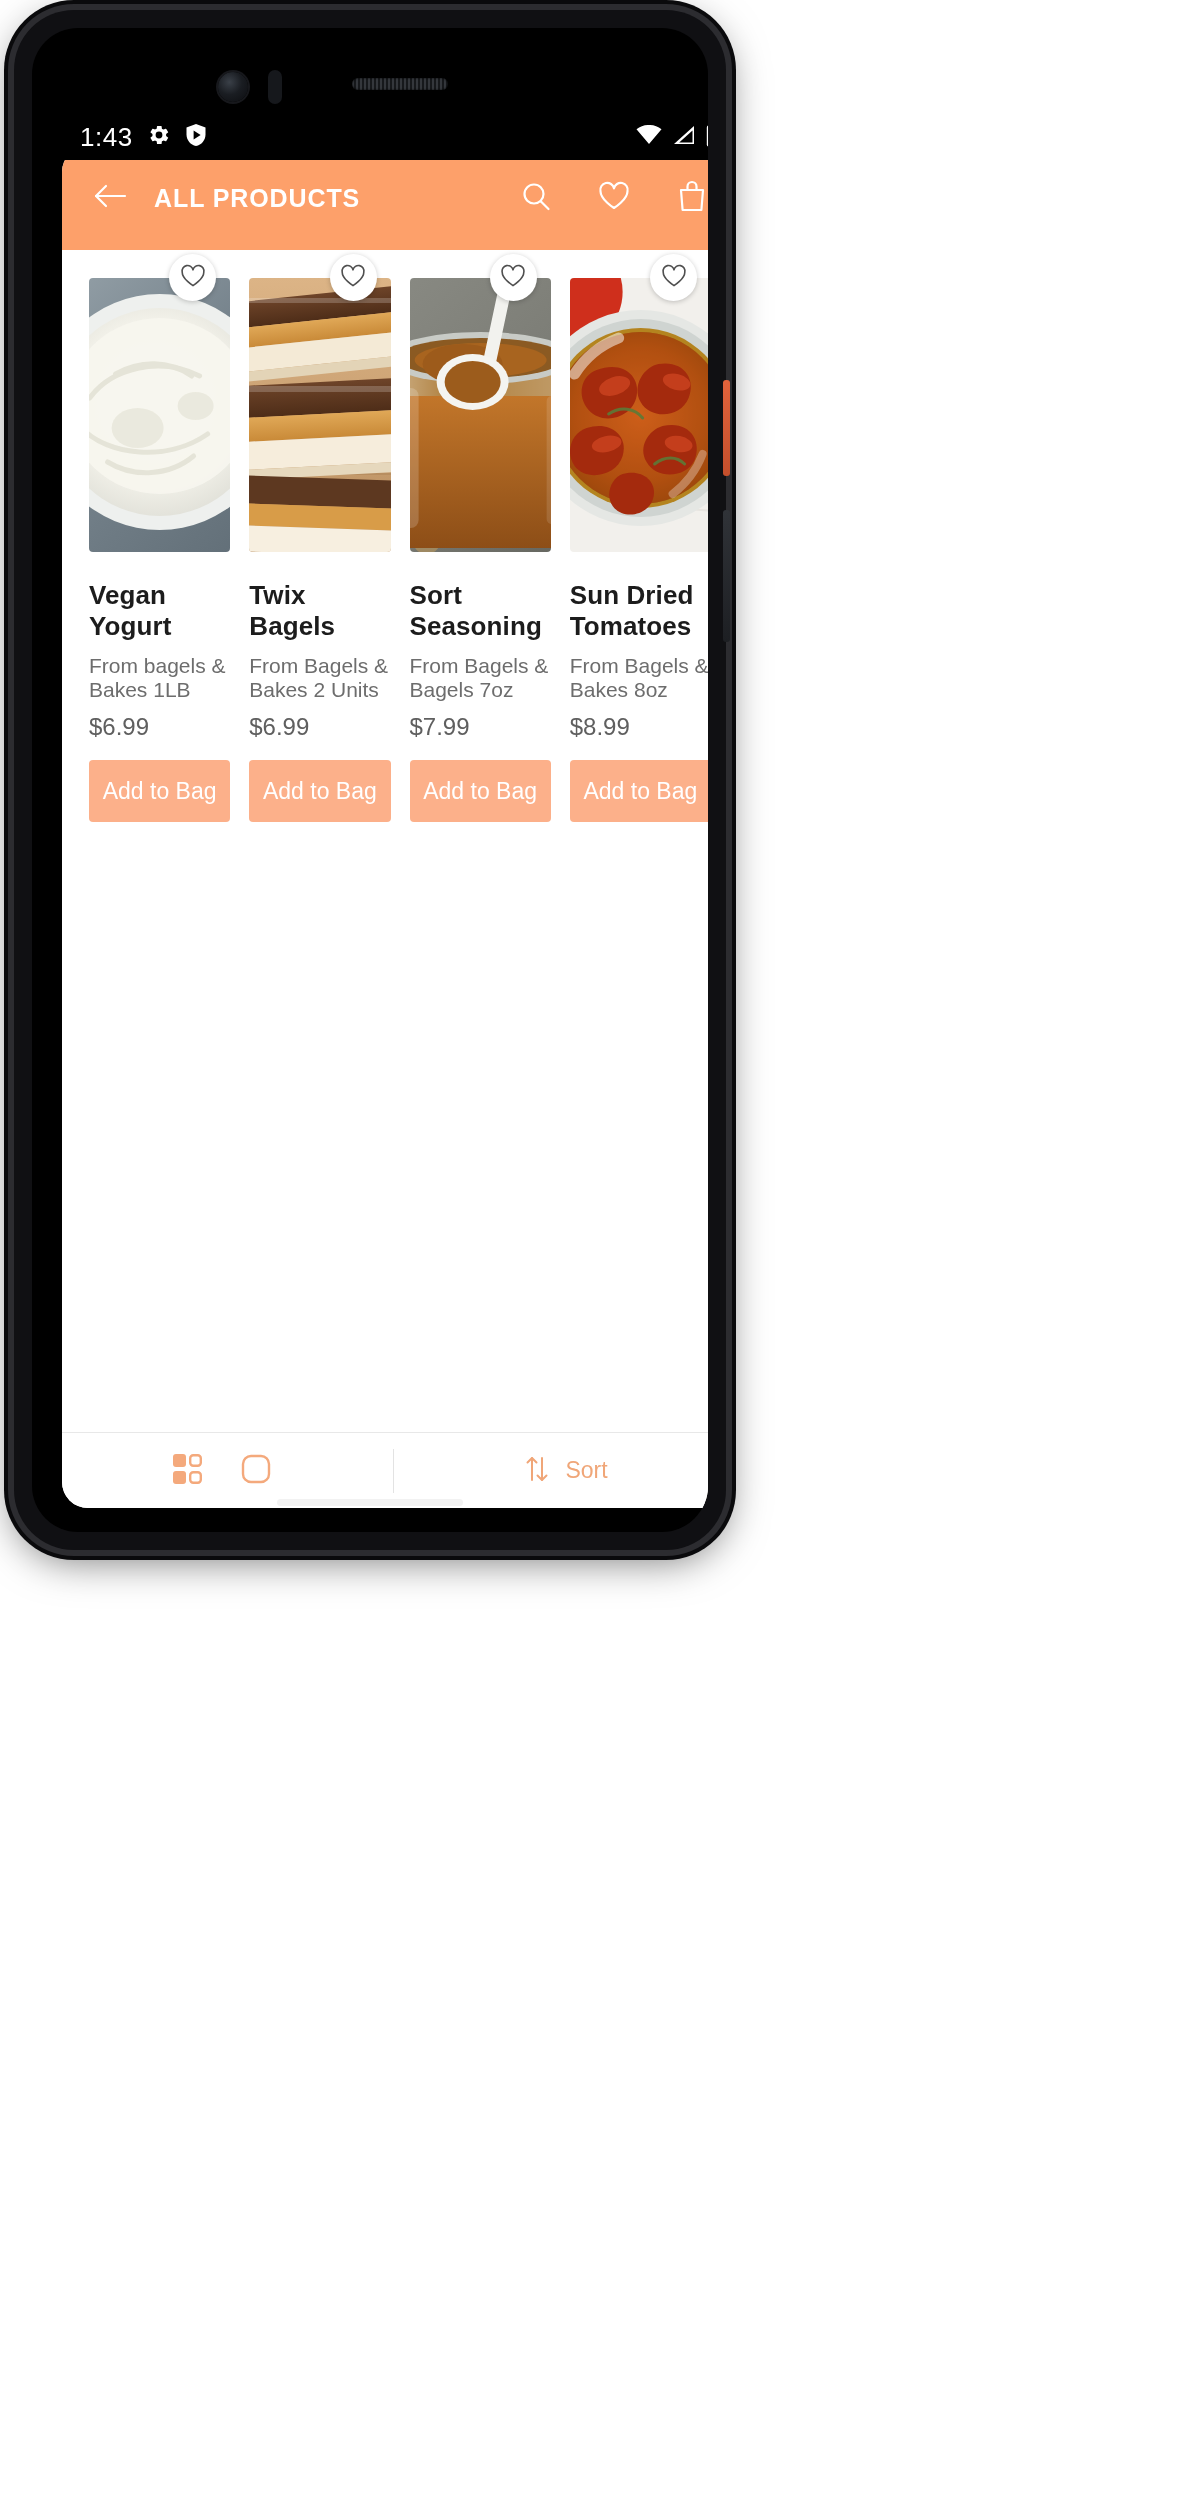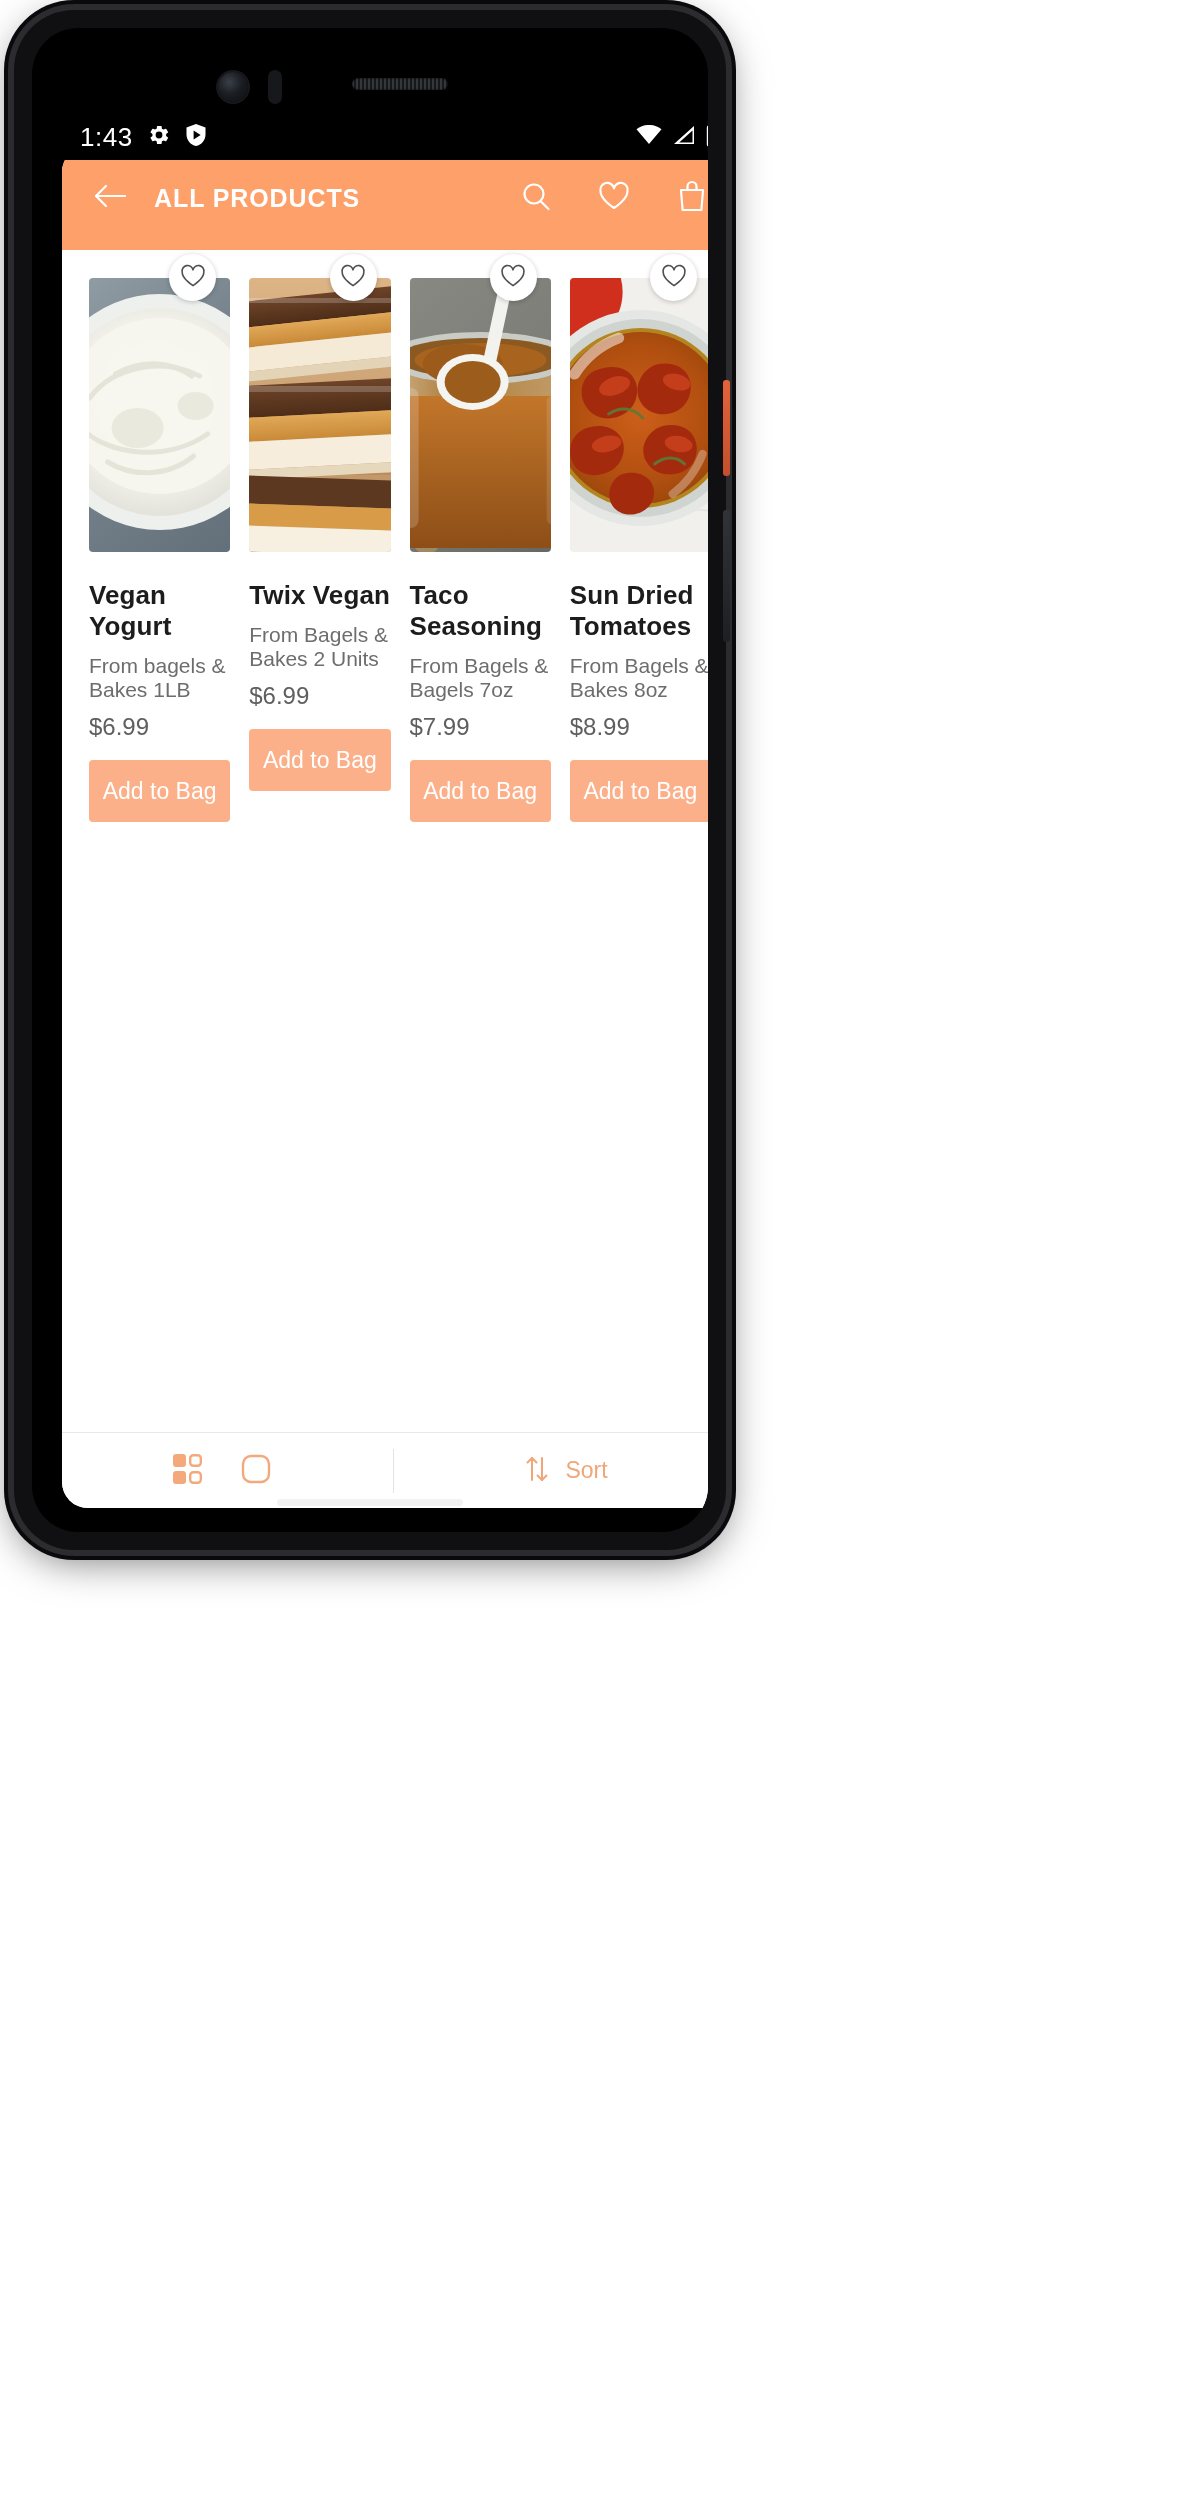--- a/index.html
+++ b/index.html
@@ -388,21 +388,21 @@
                   <rect x="10" y="200" width="266" height="28" rx="5" fill="#5d3820"></rect>
                   <rect x="10" y="228" width="266" height="22" fill="#d89c48"></rect>
                   <rect x="10" y="250" width="266" height="26" fill="#f7efe0"></rect>
                 </g>
                 <g fill="#fff" opacity=".2">
                   <rect x="30" y="108" width="230" height="6" rx="3"></rect>
                   <rect x="52" y="20" width="200" height="5" rx="3"></rect>
                 </g>
               </svg>
             </div>
-            <div class="product-name">Twix Vegan</div>
+            <div class="product-name">Twix Bagels</div>
             <div class="product-vendor">From Bagels &amp; Bakes 2 Units</div>
             <div class="product-price">$6.99</div>
             <button class="add-to-bag-button">Add to Bag</button>
           </div>
 
           <div class="product-card">
             <div class="wishlist-button">
               <span>
                 <svg width="26" height="24" viewBox="0 0 32 30" fill="none" stroke="#4f4f4f" stroke-width="2" stroke-linejoin="round">
                   <path d="M16 27S2.5 18.6 2.5 10.2A6.9 6.9 0 0 1 16 7.3 6.9 6.9 0 0 1 29.5 10.2C29.5 18.6 16 27 16 27z"></path>
@@ -452,21 +452,21 @@
                 <g>
                   <rect x="160" y="6" width="13" height="84" rx="6" fill="#f2f2ee" transform="rotate(12 166 48)"></rect>
                   <ellipse cx="142" cy="104" rx="36" ry="28" fill="#f4f4f0"></ellipse>
                   <ellipse cx="142" cy="104" rx="28" ry="21" fill="#9c5c1c"></ellipse>
                 </g>
 
                 <rect x="72" y="110" width="16" height="140" rx="8" fill="#fff" opacity=".18"></rect>
                 <rect x="216" y="118" width="10" height="128" rx="5" fill="#fff" opacity=".12"></rect>
               </svg>
             </div>
-            <div class="product-name">Taco Seasoning</div>
+            <div class="product-name">Sort Seasoning</div>
             <div class="product-vendor">From Bagels &amp; Bagels 7oz</div>
             <div class="product-price">$7.99</div>
             <button class="add-to-bag-button">Add to Bag</button>
           </div>
 
           <div class="product-card">
             <div class="wishlist-button">
               <span>
                 <svg width="26" height="24" viewBox="0 0 32 30" fill="none" stroke="#4f4f4f" stroke-width="2" stroke-linejoin="round">
                   <path d="M16 27S2.5 18.6 2.5 10.2A6.9 6.9 0 0 1 16 7.3 6.9 6.9 0 0 1 29.5 10.2C29.5 18.6 16 27 16 27z"></path>

